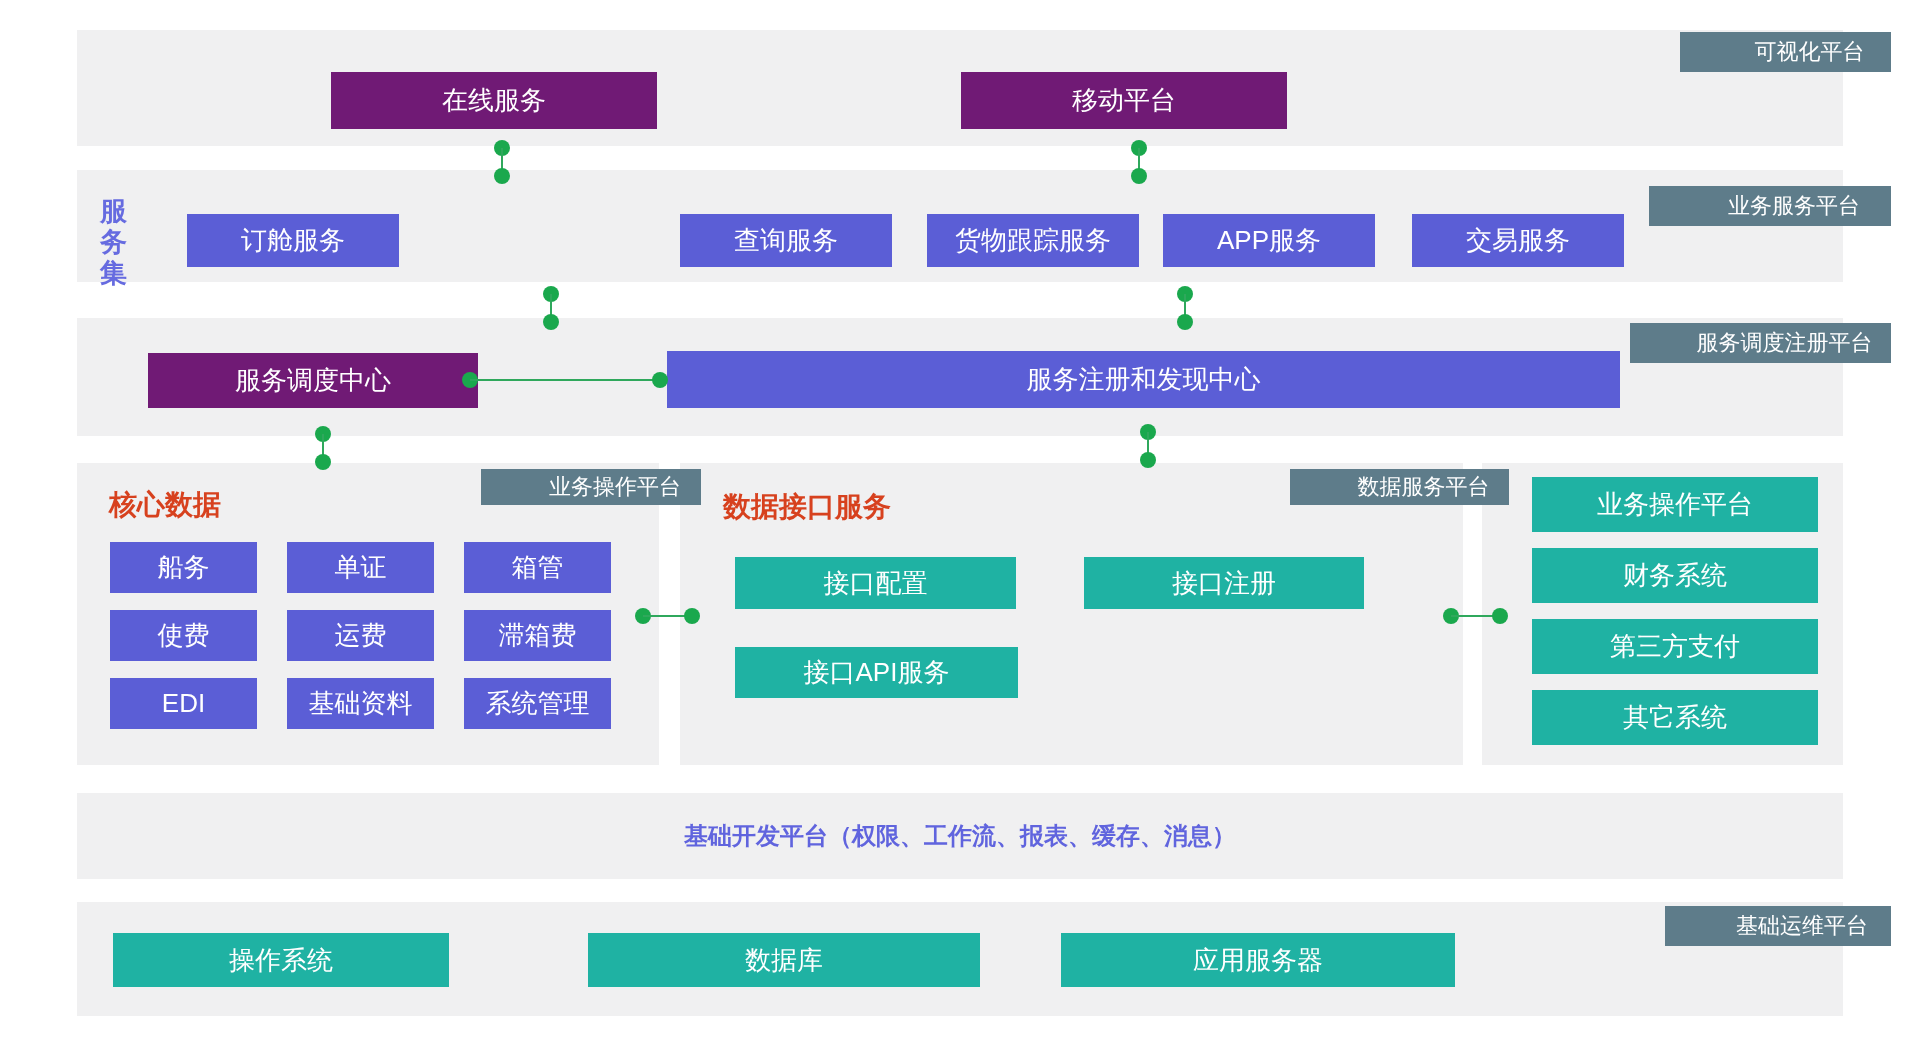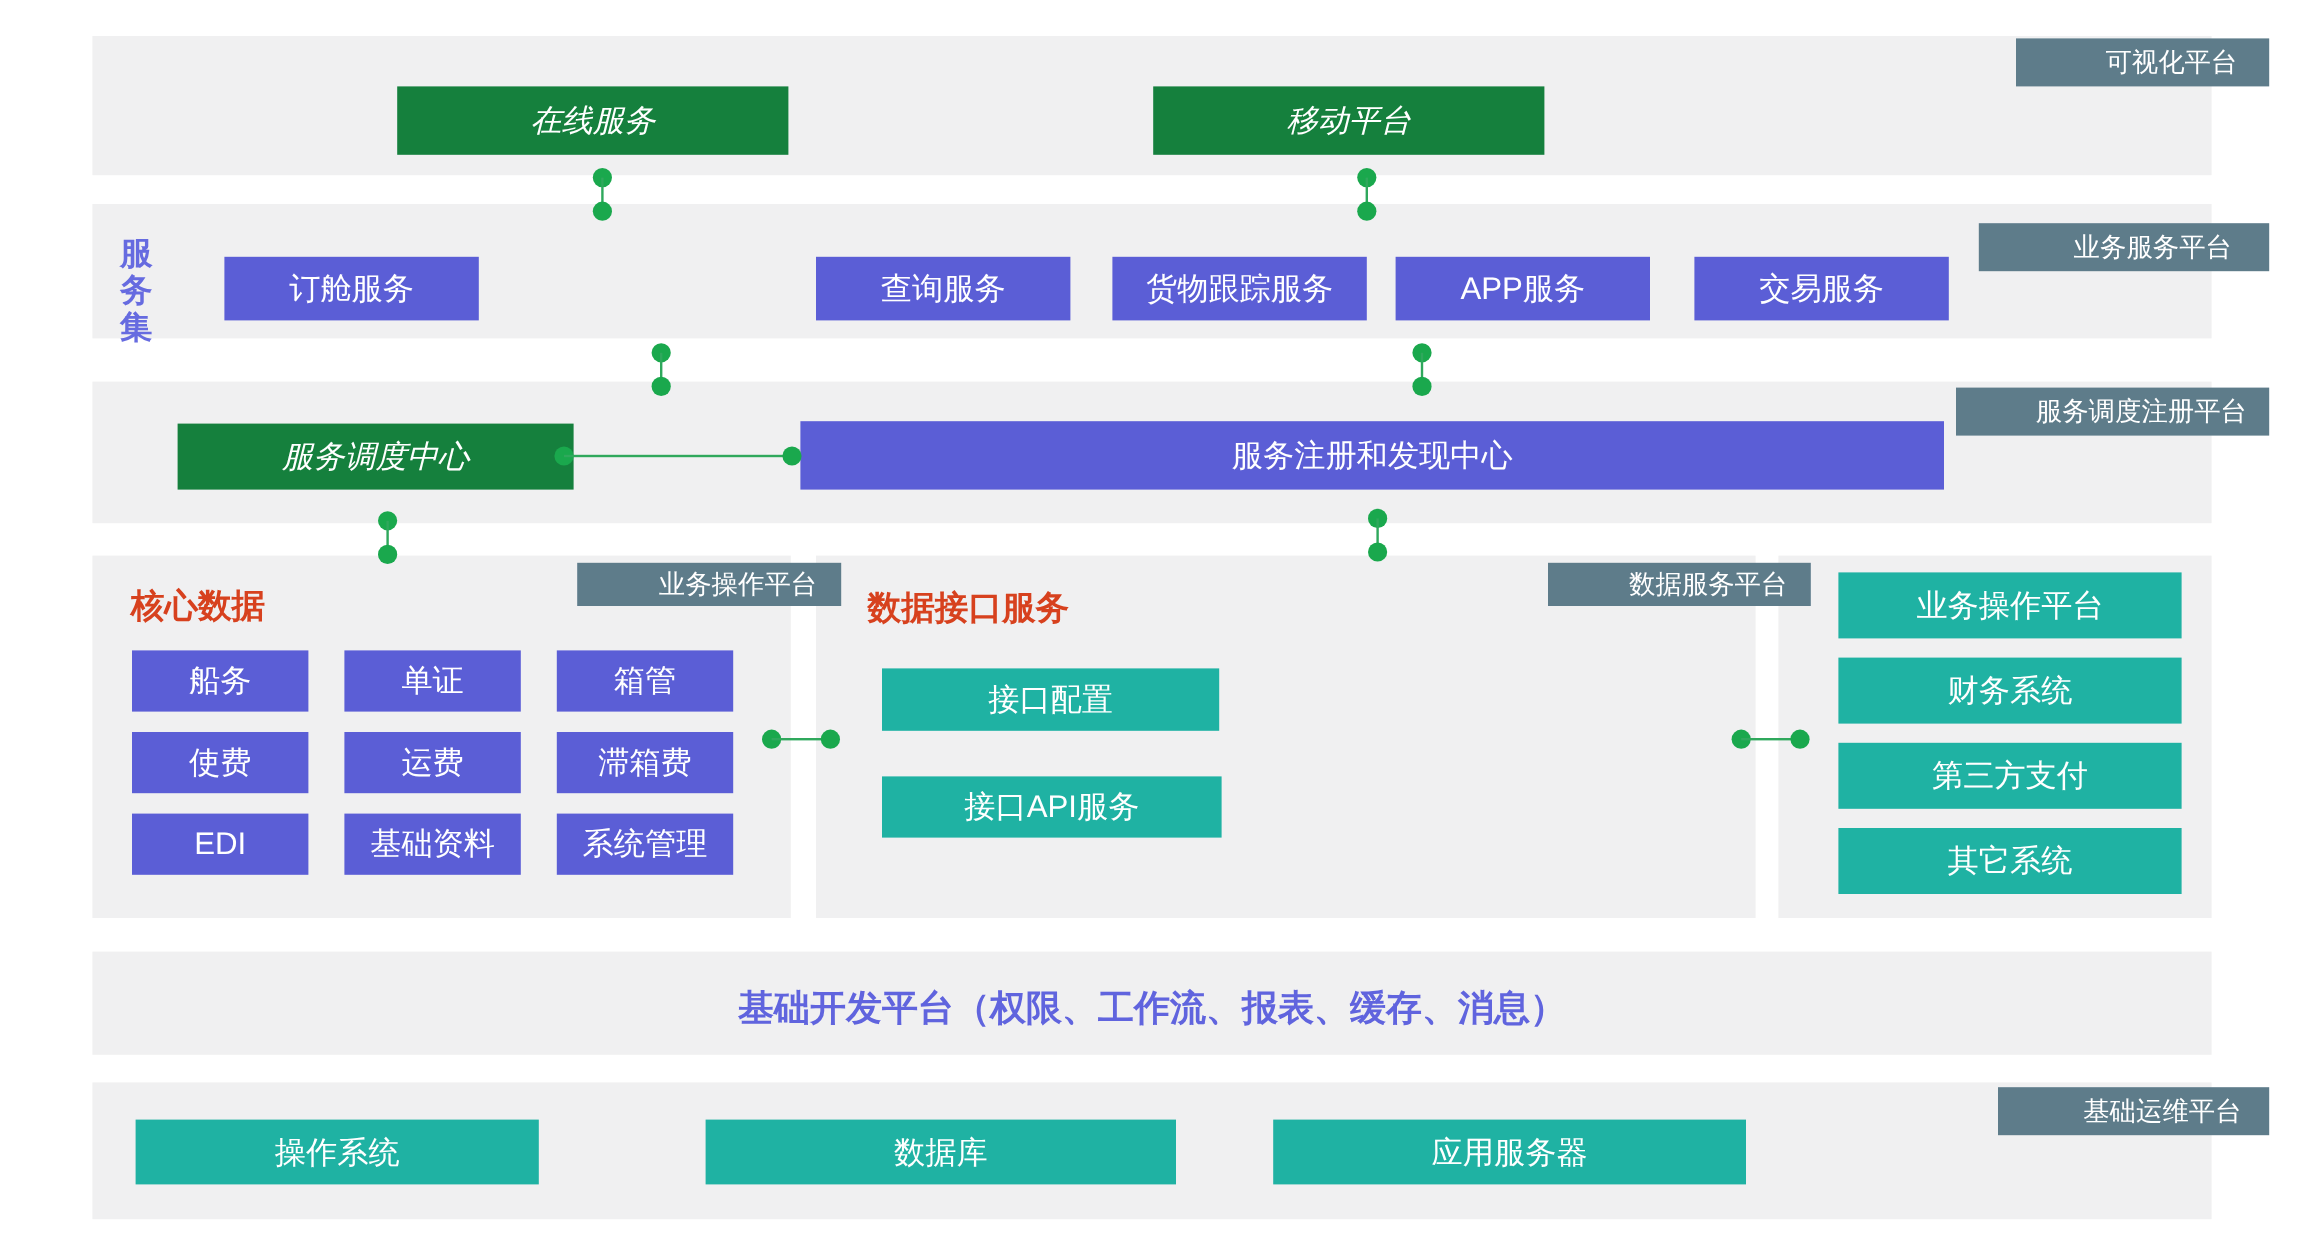--- a/index.html
+++ b/index.html
@@ -5,35 +5,35 @@
   html,body{margin:0;padding:0;background:#ffffff;}
   .canvas{
     position:relative;width:1920px;height:1040px;background:#ffffff;
     font-family:"Liberation Sans","DejaVu Sans",sans-serif;overflow:hidden;
   }
   .band{position:absolute;background:#f0f0f1;z-index:1;}
   .node{
     position:absolute;display:flex;align-items:center;justify-content:center;
     color:#ffffff;font-size:26px;z-index:2;white-space:nowrap;
   }
-  .blue{background:#15803d;font-style:italic;}
+  .blue{background:#701a75;}
   .purple{background:#5b5ed6;}
   .teal{background:#1fb2a3;}
   .badge{
     position:absolute;background:#5e7c8a;color:#ffffff;font-size:22px;
     display:flex;align-items:center;justify-content:center;z-index:3;white-space:nowrap;padding-left:48px;
   }
   .sec-title{position:absolute;font-weight:bold;font-size:28px;color:#d7411e;z-index:2;white-space:nowrap;}
   .side-label{
     position:absolute;font-weight:bold;font-size:27px;color:#666be0;
     width:32px;line-height:31px;word-break:break-all;z-index:2;
   }
   .dev-text{
     position:absolute;left:77px;top:820px;width:1766px;text-align:center;
-    font-weight:bold;font-size:30px;color:#6064de;z-index:2;white-space:nowrap;
+    font-weight:bold;font-size:24px;color:#6064de;z-index:2;white-space:nowrap;
   }
   .vconn{position:absolute;width:16px;height:44px;z-index:4;}
   .vconn .line{position:absolute;left:7px;top:8px;width:2px;height:28px;background:#2fa85c;}
   .hconn{position:absolute;height:16px;z-index:4;}
   .hconn .line{position:absolute;top:7px;left:8px;right:8px;height:2px;background:#2fa85c;}
   .dot{position:absolute;width:16px;height:16px;border-radius:50%;background:#1aa84d;}
   .vconn .dot.a{top:0;left:0;}
   .vconn .dot.b{bottom:0;left:0;}
   .hconn .dot.a{left:0;top:0;}
   .hconn .dot.b{right:0;top:0;}
@@ -78,20 +78,21 @@
   <div class="node purple" style="left:464px;top:542px;width:147px;height:51px">箱管</div>
   <div class="node purple" style="left:110px;top:610px;width:147px;height:51px">使费</div>
   <div class="node purple" style="left:287px;top:610px;width:147px;height:51px">运费</div>
   <div class="node purple" style="left:464px;top:610px;width:147px;height:51px">滞箱费</div>
   <div class="node purple" style="left:110px;top:678px;width:147px;height:51px">EDI</div>
   <div class="node purple" style="left:287px;top:678px;width:147px;height:51px">基础资料</div>
   <div class="node purple" style="left:464px;top:678px;width:147px;height:51px">系统管理</div>
 
   <div class="sec-title" style="left:723px;top:488px">数据接口服务</div>
   <div class="node teal" style="left:735px;top:557px;width:281px;height:52px">接口配置</div>
+  <div class="node teal" style="left:1084px;top:557px;width:280px;height:52px">接口注册</div>
   <div class="node teal" style="left:735px;top:647px;width:283px;height:51px">接口API服务</div>
 
   <div class="node teal" style="left:1532px;top:477px;width:286px;height:55px">业务操作平台</div>
   <div class="node teal" style="left:1532px;top:548px;width:286px;height:55px">财务系统</div>
   <div class="node teal" style="left:1532px;top:619px;width:286px;height:55px">第三方支付</div>
   <div class="node teal" style="left:1532px;top:690px;width:286px;height:55px">其它系统</div>
 
   <div class="dev-text">基础开发平台（权限、工作流、报表、缓存、消息）</div>
 
   <div class="node teal" style="left:113px;top:933px;width:336px;height:54px">操作系统</div>

